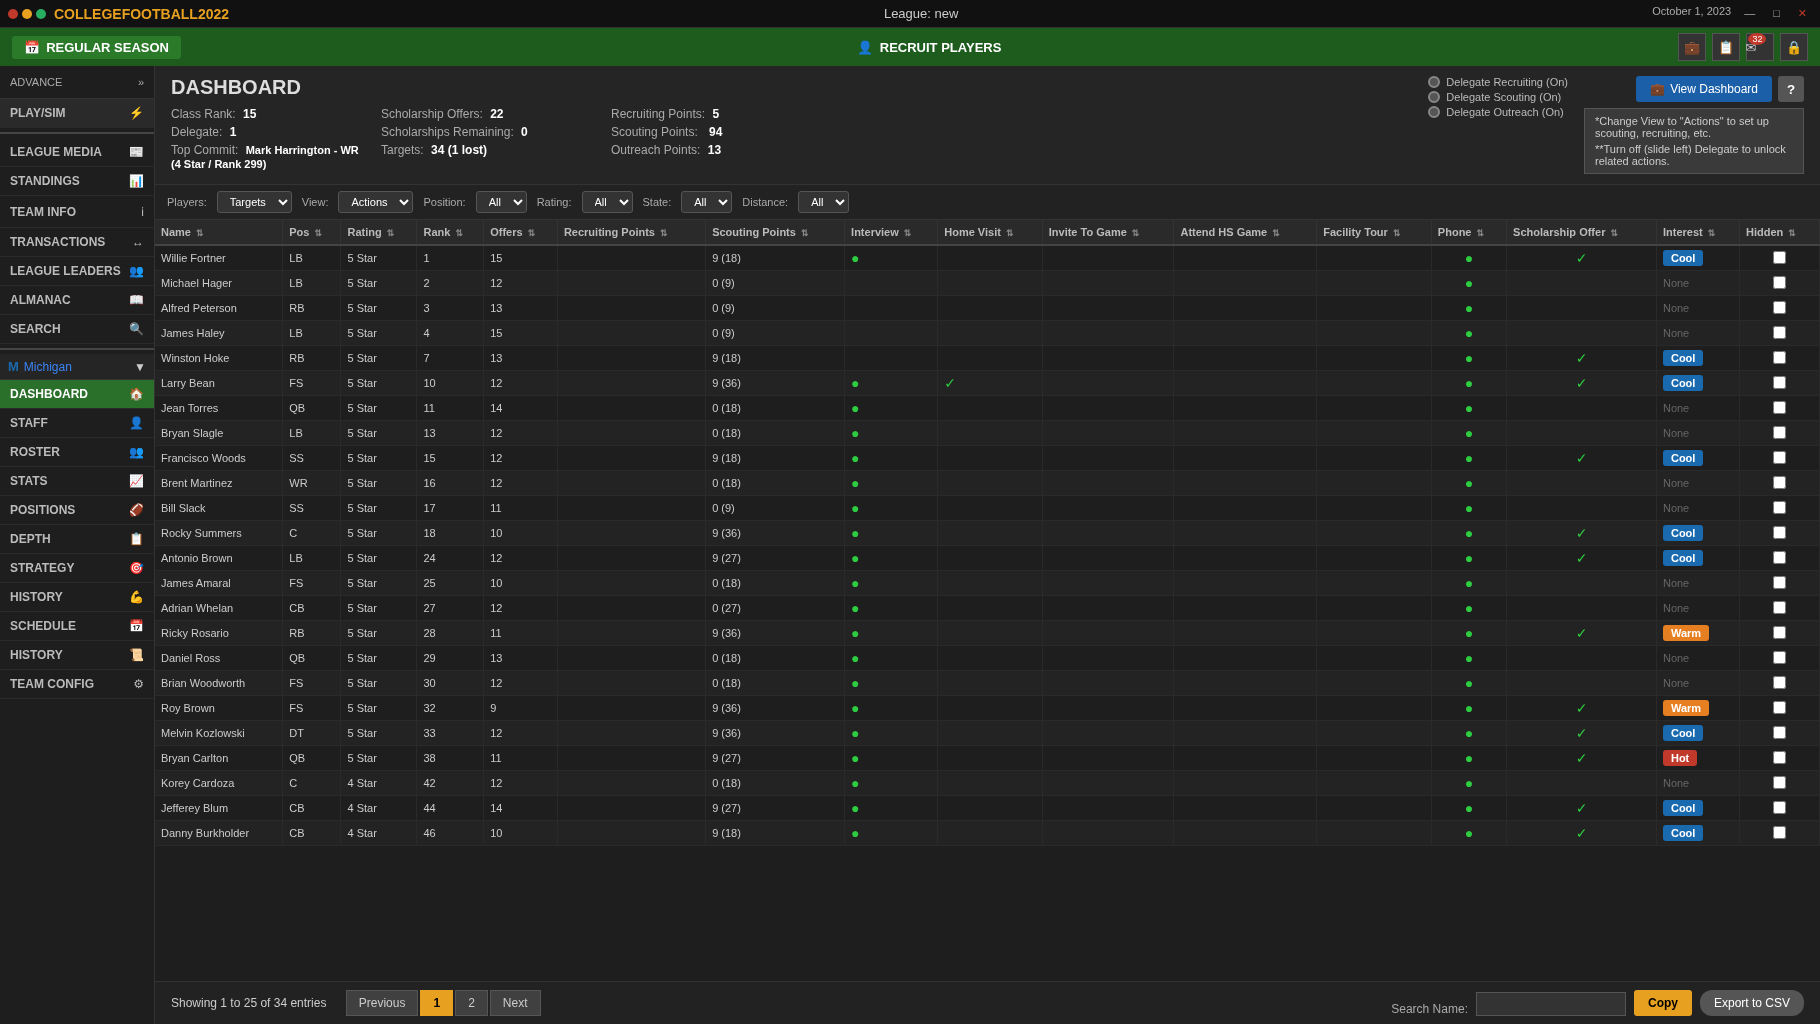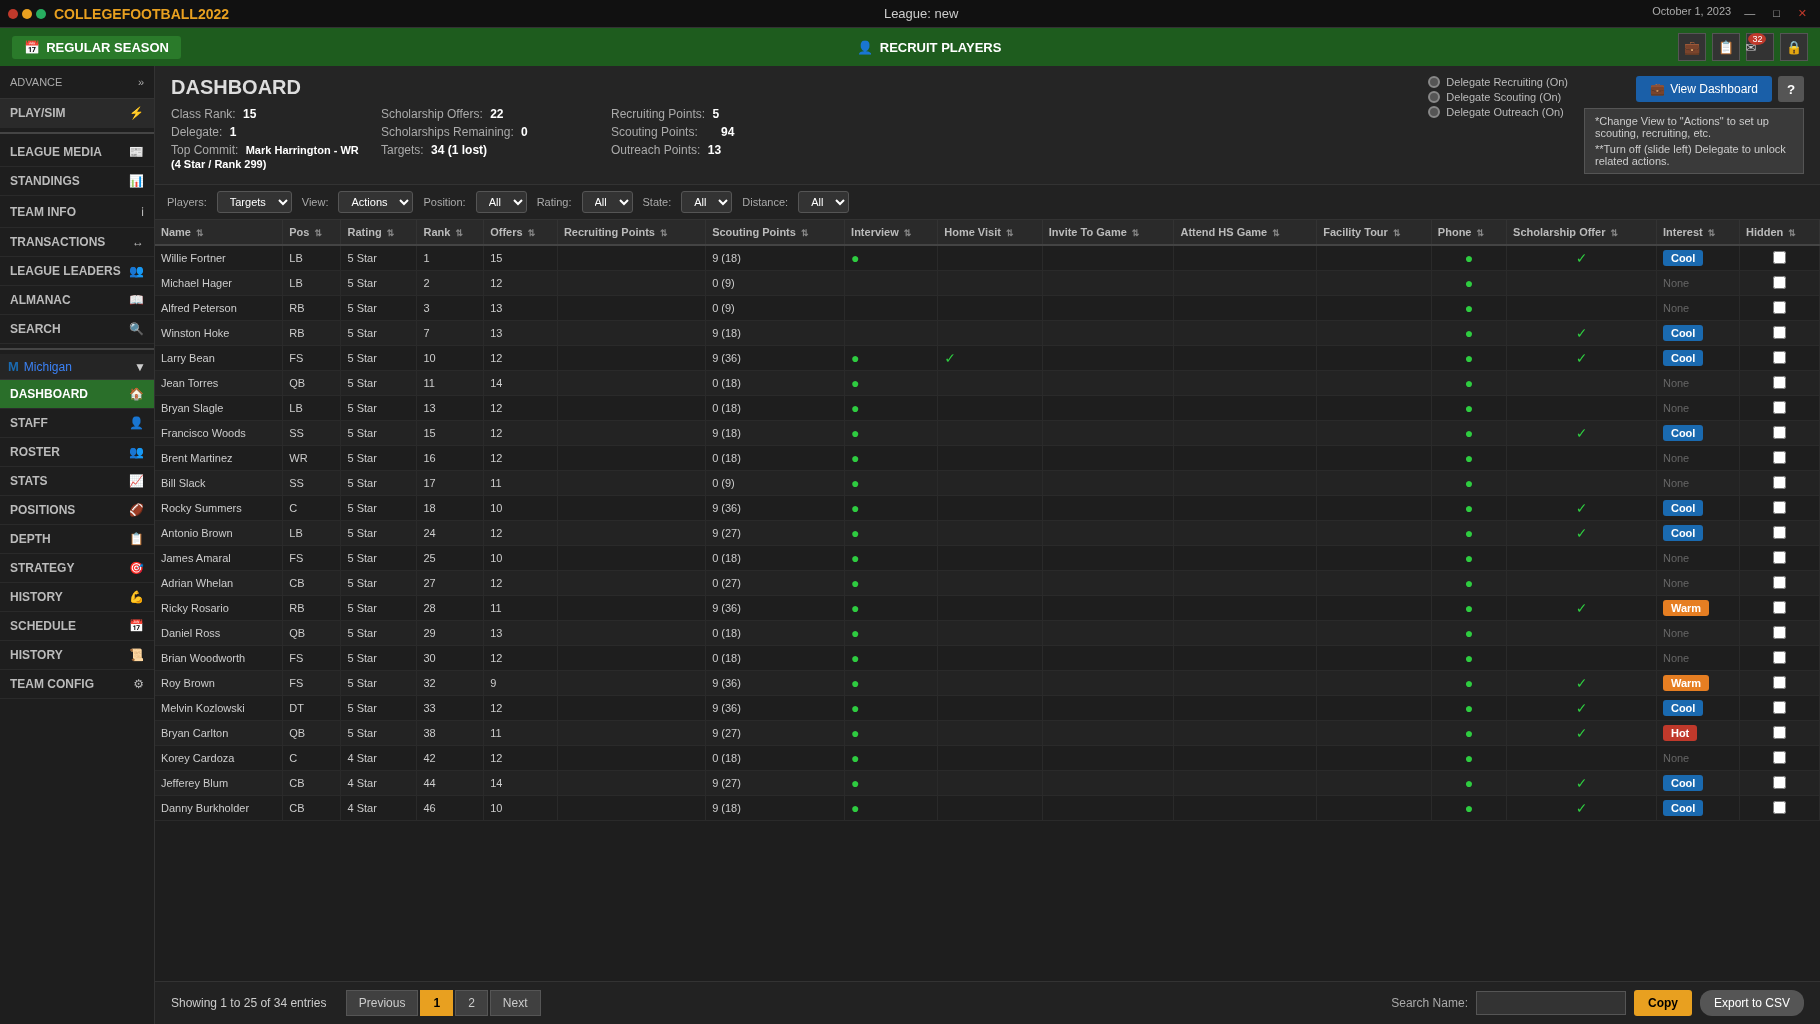--- a/index.html
+++ b/index.html
@@ -62,21 +62,21 @@
     .interest-cool { background: #1a6ab0; }
     .interest-warm { background: #e67e22; }
     .interest-hot { background: #c0392b; }
     .hidden-checkbox { width: 13px; height: 13px; }
 
     
     .pagination-bar { background: #222; padding: 8px 16px; display: flex; align-items: center; justify-content: space-between; border-top: 1px solid #333; }
     .pagination-btns { display: flex; align-items: center; gap: 2px; }
     .page-btn { background: #404040; color: #ccc; border: 1px solid #555; padding: 5px 12px; cursor: pointer; font-size: 12px; }
     .page-btn.active { background: #e8a020; color: #000; font-weight: bold; border-color: #e8a020; }
-    .search-area { display: flex; align-items: center; gap: 8px; }
+    .search-area { display: flex; align-items: flex-end; gap: 8px; }
     .search-label { color: #aaa; font-size: 12px; }
     .search-input { background: #333; color: #fff; border: 1px solid #555; padding: 4px 8px; font-size: 12px; width: 150px; }
     .export-btn { background: #555; color: #fff; border: none; padding: 6px 14px; cursor: pointer; font-size: 12px; border-radius: 12px; }
     .copy-btn { background: #e8a020; color: #000; border: none; padding: 6px 14px; cursor: pointer; font-size: 12px; font-weight: bold; border-radius: 3px; }
 
     
     .top-icons { display: flex; align-items: center; gap: 6px; }
     .top-icon { background: #333; border: 1px solid #555; width: 28px; height: 28px; display: flex; align-items: center; justify-content: center; cursor: pointer; color: #ccc; font-size: 13px; }
     .notification-badge { background: #c0392b; color: #fff; font-size: 9px; border-radius: 50%; padding: 1px 4px; position: relative; top: -8px; left: -8px; }
 
@@ -240,21 +240,21 @@
           <div>
             <span class="stat-label">Delegate:</span>
             <span class="stat-value" style="margin-left:4px;">1</span>
           </div>
           <div>
             <span class="stat-label">Scholarships Remaining:</span>
             <span class="stat-value" style="margin-left:4px;">0</span>
           </div>
           <div>
             <span class="stat-label">Scouting Points:</span>
-            <span class="stat-value" style="margin-left:20px;">94</span>
+            <span class="stat-value" style="margin-left:8px;">94</span>
           </div>
           <div style="grid-column:span 1;">
             <span class="stat-label">Top Commit:</span>
             <span class="stat-value" style="margin-left:4px;font-size:11px;">Mark Harrington - WR (4 Star / Rank 299)</span>
           </div>
           <div>
             <span class="stat-label">Targets:</span>
             <span class="stat-value" style="margin-left:4px;">34 (1 lost)</span>
           </div>
           <div>
@@ -392,20 +392,38 @@
               <td></td>
               <td></td>
               <td></td>
               <td></td>
               <td style="text-align: center;"><span class="check-green">●</span></td>
               <td style="text-align: center;"></td>
               <td style="color: rgb(102, 102, 102);">None</td>
               <td style="text-align: center;"><input type="checkbox" class="hidden-checkbox" style=""></td>
             </tr>
             <tr>
+              <td>James Haley</td>
+              <td>LB</td>
+              <td>5 Star</td>
+              <td>4</td>
+              <td>15</td>
+              <td></td>
+              <td>0 (9)</td>
+              <td></td>
+              <td></td>
+              <td></td>
+              <td></td>
+              <td></td>
+              <td style="text-align: center;"><span class="check-green">●</span></td>
+              <td style="text-align: center;"></td>
+              <td style="color: rgb(102, 102, 102);">None</td>
+              <td style="text-align: center;"><input type="checkbox" class="hidden-checkbox" style=""></td>
+            </tr>
+            <tr>
               <td>Winston Hoke</td>
               <td>RB</td>
               <td>5 Star</td>
               <td>7</td>
               <td>13</td>
               <td></td>
               <td>9 (18)</td>
               <td></td>
               <td></td>
               <td></td>

